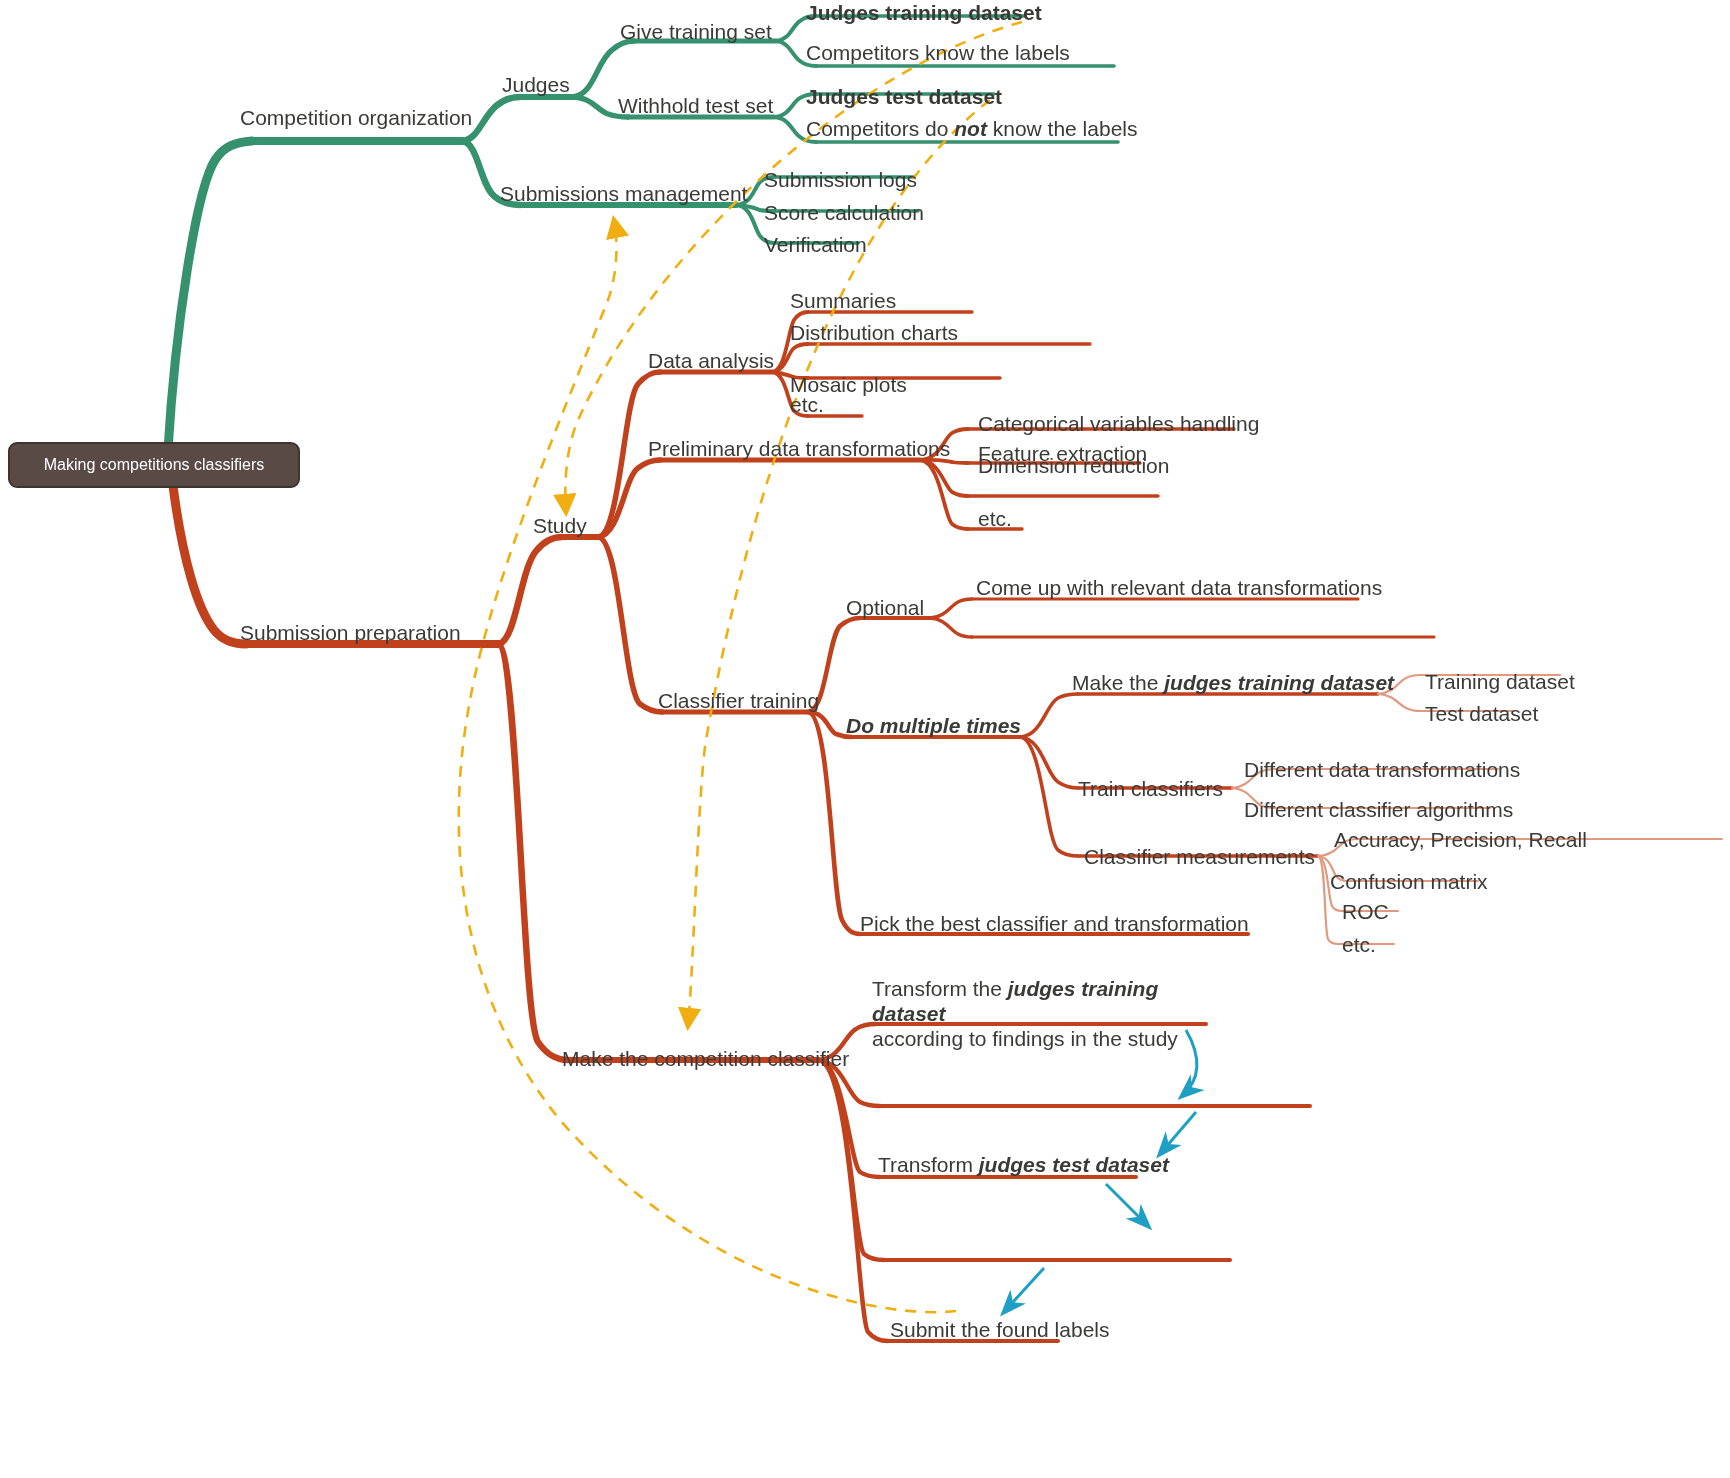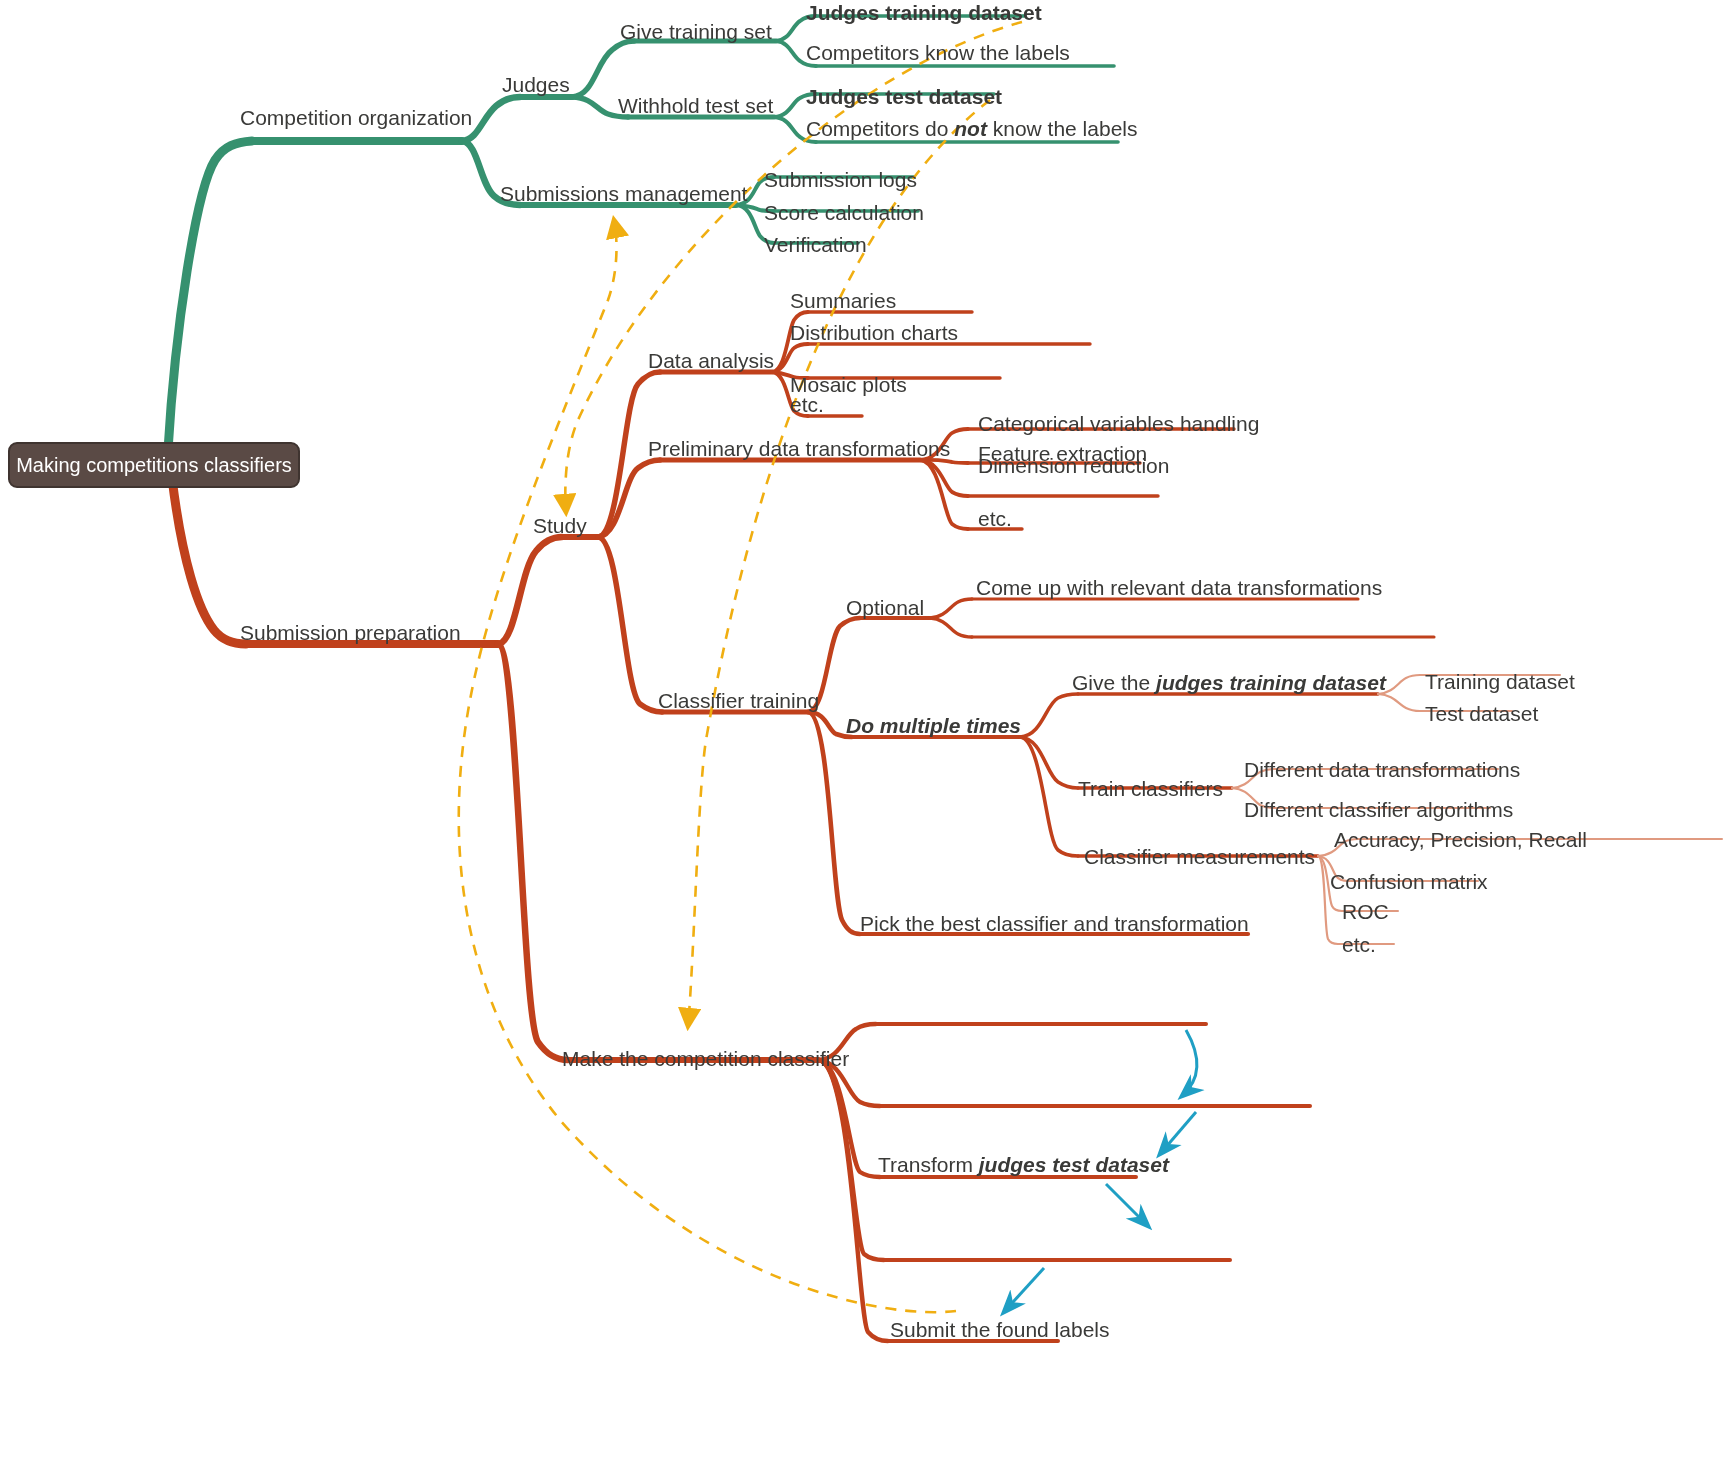--- a/index.html
+++ b/index.html
@@ -6,21 +6,21 @@
   body{font-family:"Liberation Sans", sans-serif;}
   #stage{position:relative;width:1730px;height:1478px;background:#fff;overflow:hidden;}
   svg#wires{position:absolute;left:0;top:0;width:1730px;height:1478px;}
   .node{position:absolute;white-space:nowrap;color:#3a3a38;font-size:21px;line-height:25px;}
   .node.b{font-weight:bold;}
   .node.bi{font-weight:bold;font-style:italic;}
   .node.two{white-space:normal;}
   #root{position:absolute;left:8px;top:442px;width:288px;height:42px;
         background:#5a4a45;border:2px solid #3f3430;border-radius:9px;
         display:flex;align-items:center;justify-content:center;
-        color:#ffffff;font-size:20px;}
+        color:#ffffff;font-size:16px;}
   .em{font-style:italic;font-weight:bold;margin-top:9px;}
 </style>
 </head>
 <body>
 
 <div id="stage">
 
 <svg id="wires" viewBox="0 0 1730 1478">
   <defs>
     <marker id="ah-orange" markerWidth="9" markerHeight="9" refX="7" refY="4.5" orient="auto">
@@ -255,21 +255,21 @@
   <span>Optional</span>
 </div>
 <div class="node" style="left:976px;top:575px;">
   <span>Come up with relevant data transformations</span>
 </div>
 
 <div class="node bi" style="left:846px;top:713px;">
   <span>Do multiple times</span>
 </div>
 <div class="node" style="left:1072px;top:670px;">
-  <span>Give the </span><span class="em">judges training dataset</span>
+  <span>Make the </span><span class="em">judges training dataset</span>
 </div>
 <div class="node" style="left:1425px;top:669px;">
   <span>Training dataset</span>
 </div>
 <div class="node" style="left:1425px;top:701px;">
   <span>Test dataset</span>
 </div>
 
 <div class="node" style="left:1078px;top:776px;">
   <span>Train classifiers</span>
@@ -298,20 +298,23 @@
 </div>
 
 <div class="node" style="left:860px;top:911px;">
   <span>Pick the best classifier and transformation</span>
 </div>
 
 <div class="node" style="left:562px;top:1046px;">
   <span>Make the competition classifier</span>
 </div>
 
+<div class="node two" style="left:872px;top:976px;width:340px;">
+  <span>Transform the </span><span class="em">judges training dataset</span><br><span>according to findings in the study</span>
+</div>
 
 
 <div class="node" style="left:878px;top:1152px;">
   <span>Transform </span><span class="em">judges test dataset</span>
 </div>
 
 
 <div class="node" style="left:890px;top:1317px;">
   <span>Submit the found labels</span>
 </div>

